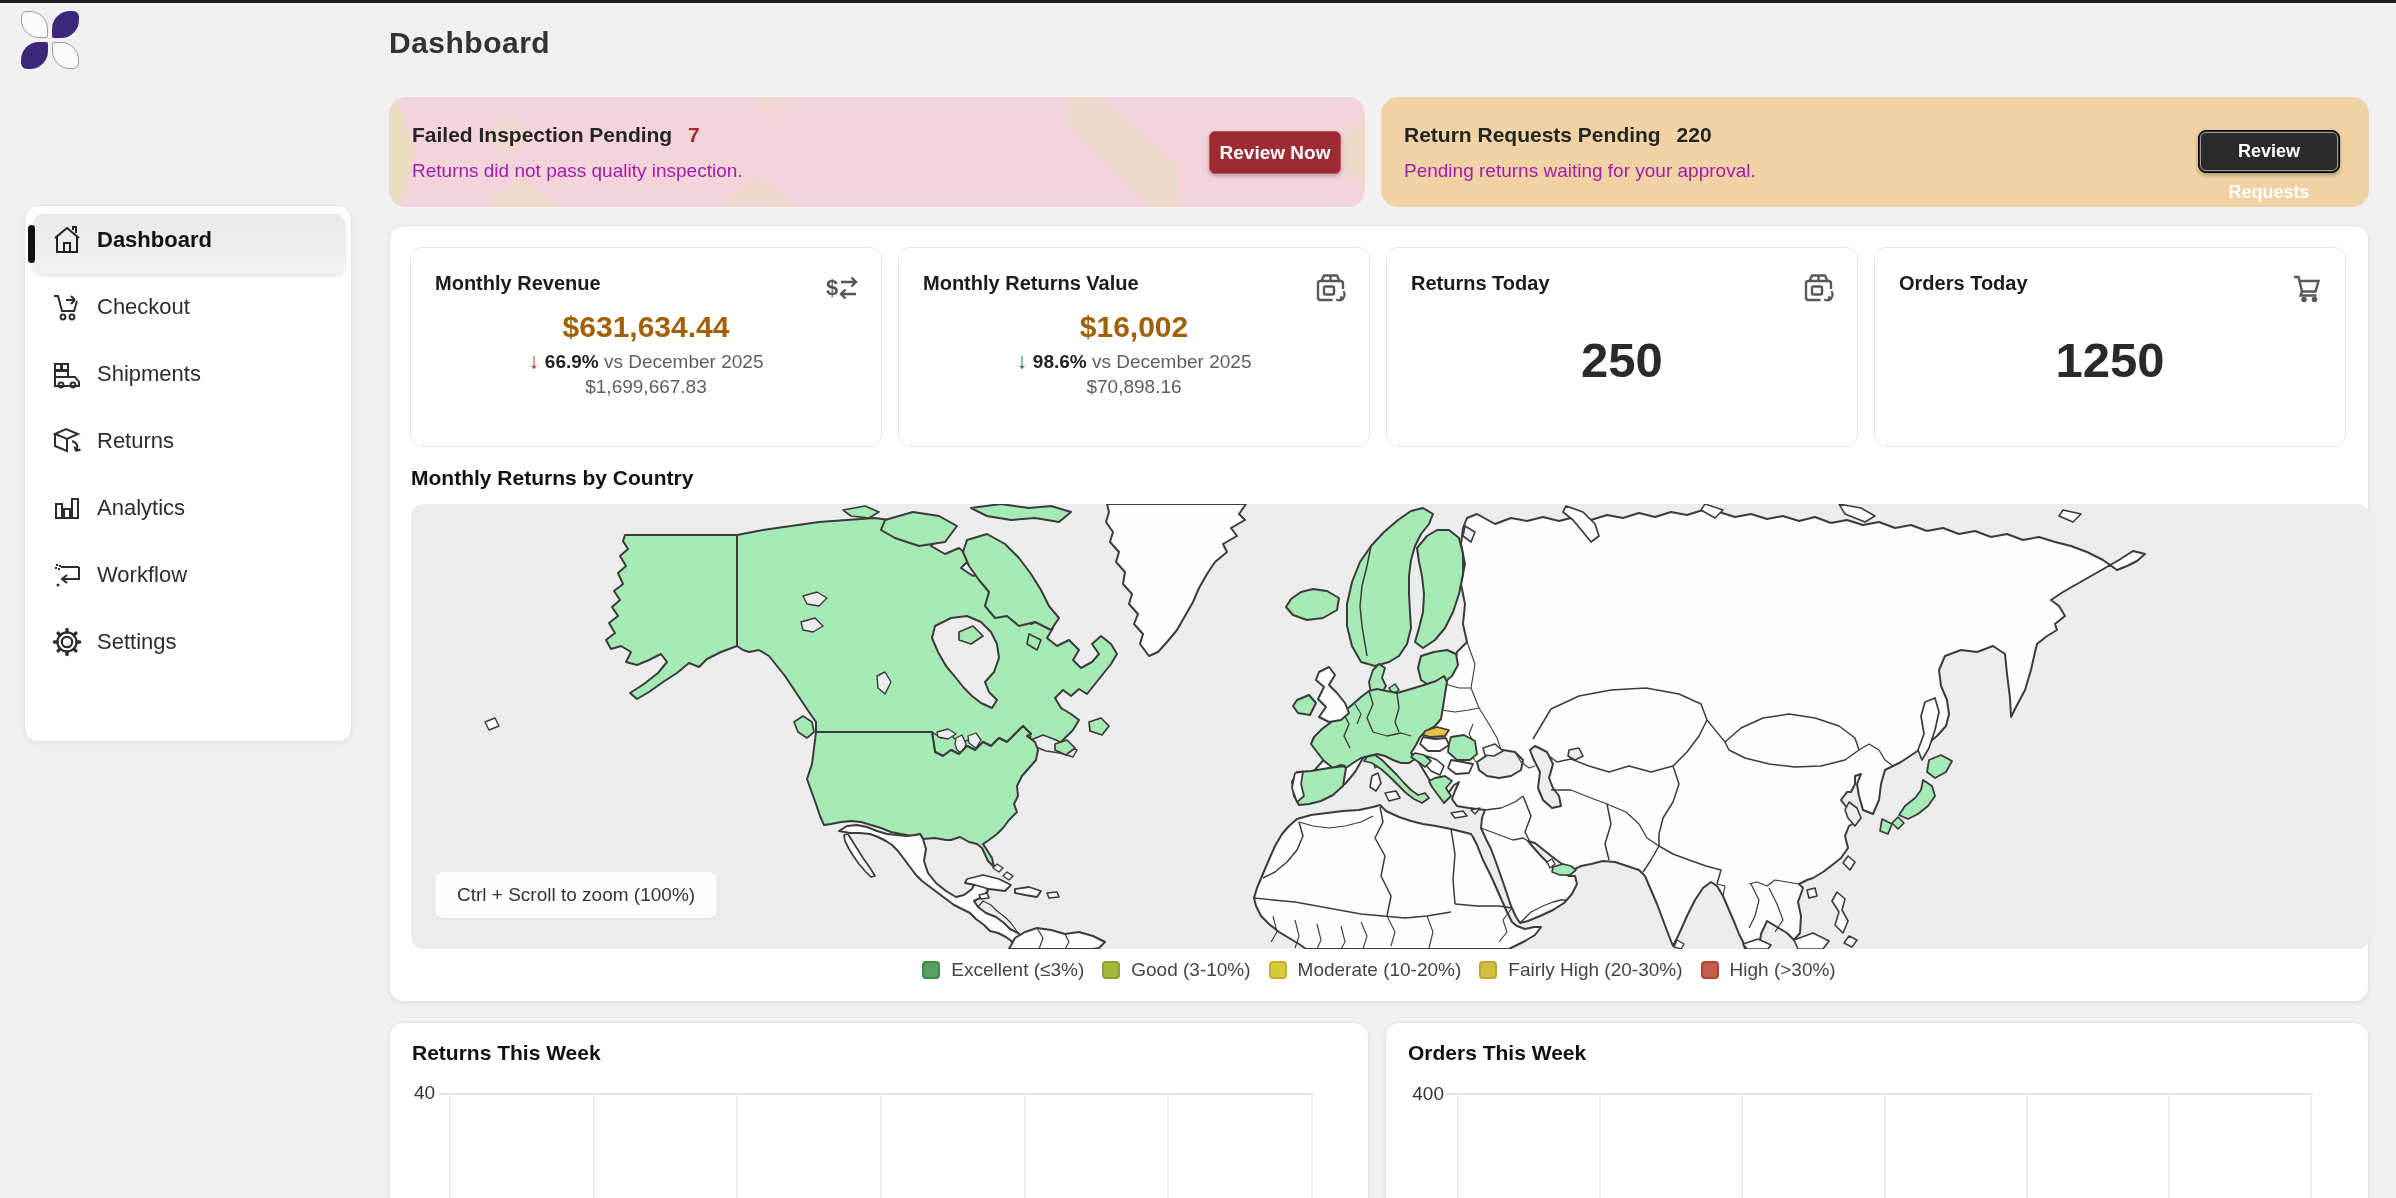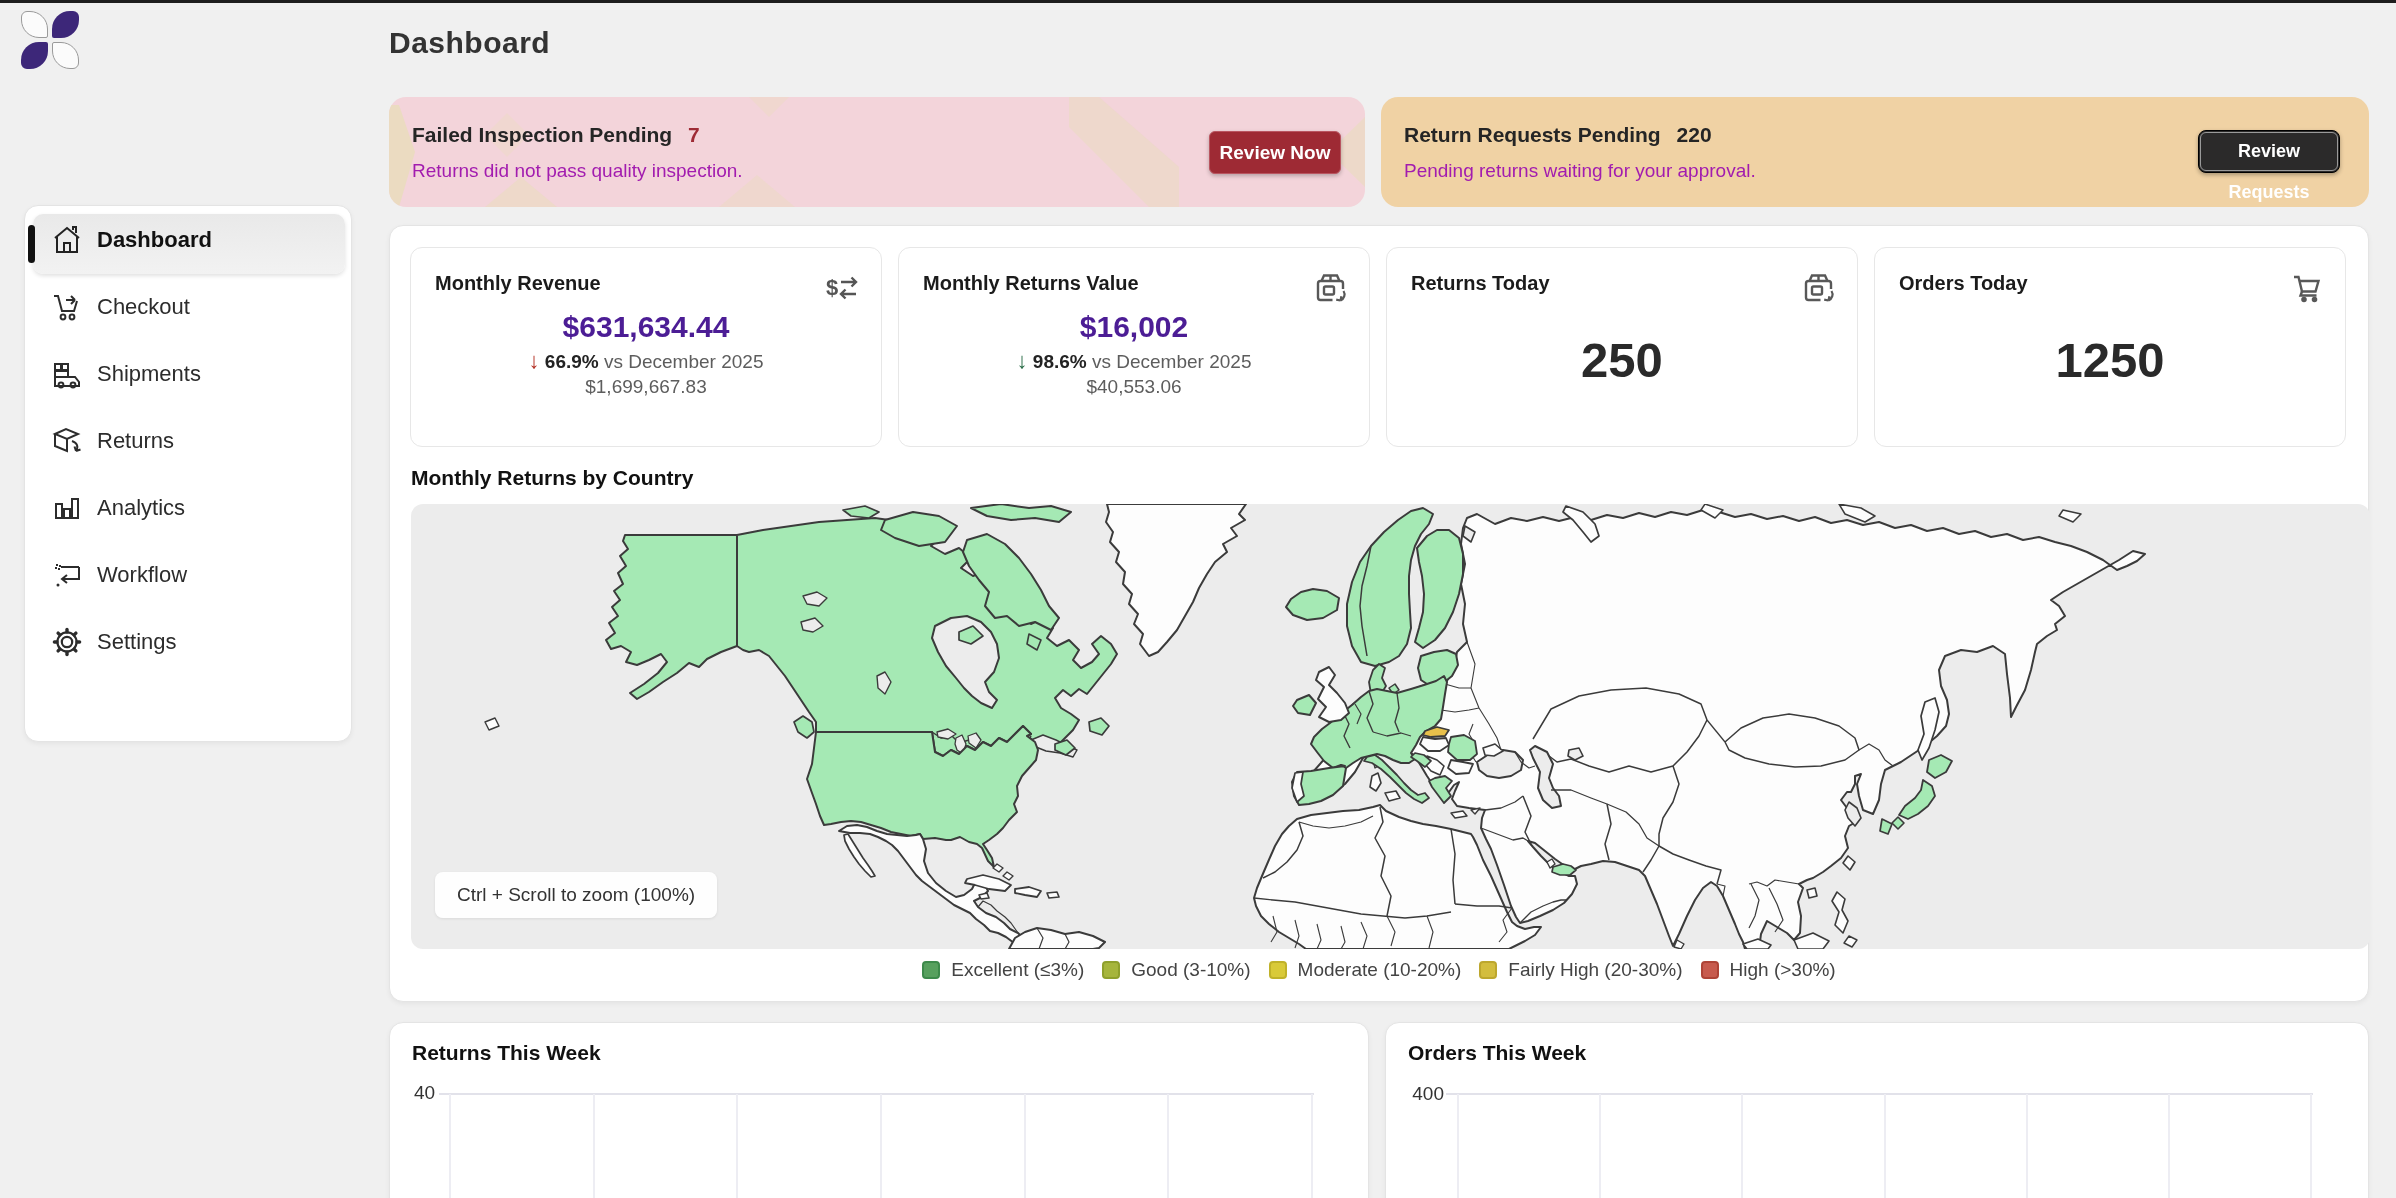--- a/index.html
+++ b/index.html
@@ -28,21 +28,21 @@
   .nav-item .lbl { position:absolute; left:72px; font-size:22px; }
   .nav-active { position:absolute; left:8px; top:8px; width:312px; height:60px; border-radius:10px;
      background:linear-gradient(180deg,#e9e9e9, #f2f2f2); box-shadow:0 2px 4px rgba(0,0,0,.12); }
   .nav-bar { position:absolute; left:-5px; top:11px; width:7px; height:38px; background:#111; border-radius:4px; }
 
   
   .maincard { position:absolute; left:389px; top:225px; width:1980px; height:777px; }
   .stat { position:absolute; top:21px; width:472px; height:200px; background:#fff; border:1px solid #e7e7e7; border-radius:12px; }
   .stat .st-title { position:absolute; left:24px; top:24px; font-size:20px; font-weight:bold; color:#1b1b1b; }
   .stat .st-ico { position:absolute; right:20px; top:22px; width:36px; height:36px; color:#3e3e3e; }
-  .stat .st-value { position:absolute; left:0; right:0; top:62px; text-align:center; font-size:30px; font-weight:bold; color:#4c1d95; }
+  .stat .st-value { position:absolute; left:0; right:0; top:62px; text-align:center; font-size:30px; font-weight:bold; color:#a16207; }
   .stat .st-cmp { position:absolute; left:0; right:0; top:100px; text-align:center; font-size:19px; color:#5d5d5d; }
   .stat .st-cmp b { color:#232323; }
   .stat .st-prev { position:absolute; left:0; right:0; top:128px; text-align:center; font-size:19px; color:#5d5d5d; }
   .stat .st-big { position:absolute; left:0; right:0; top:84px; text-align:center; font-size:49px; font-weight:bold; color:#2a2a2a; }
   .arrow-down { font-weight:bold; font-size:22px; }
 
   .map-title { position:absolute; left:21px; top:240px; font-size:21px; font-weight:bold; color:#111; }
   .map-box { position:absolute; left:21px; top:278px; width:1959px; height:445px; background:#ececec; border-radius:12px; overflow:hidden; }
   .zoom-pill { position:absolute; left:24px; top:368px; height:46px; background:rgba(255,255,255,.92); border-radius:8px; font-size:19px; color:#333; line-height:46px; padding:0 22px; box-shadow:0 1px 3px rgba(0,0,0,.08); }
 
@@ -178,21 +178,21 @@
     <div class="stat" style="left:508px">
       <div class="st-title">Monthly Returns Value</div>
       <svg class="st-ico" viewBox="0 0 36 36" fill="none" stroke="#585858" stroke-width="2.4">
         <path d="M8.5 11 L11 5.5 h13 L26.5 11 M7.5 11 h20 a2.5 2.5 0 0 1 2.5 2.5 v5.5 M7.5 11 a2.5 2.5 0 0 0 -2.5 2.5 v14 a2.5 2.5 0 0 0 2.5 2.5 h12"></path>
         <line x1="17.5" y1="5.5" x2="17.5" y2="11"></line>
         <rect x="11" y="16.5" width="10" height="8" rx="1.5"></rect>
         <path d="M30.5 21 a6.5 6.5 0 0 1 -3 9.5 m0 0 l0.9 -4.3 m-0.9 4.3 l-4.3 -0.9" stroke-width="2.2"></path>
       </svg>
       <div class="st-value">$16,002</div>
       <div class="st-cmp"><span class="arrow-down" style="color:#2c6e49">↓</span> <b>98.6%</b> vs December 2025</div>
-      <div class="st-prev">$40,553.06</div>
+      <div class="st-prev">$70,898.16</div>
     </div>
     <div class="stat" style="left:996px">
       <div class="st-title">Returns Today</div>
       <svg class="st-ico" viewBox="0 0 36 36" fill="none" stroke="#585858" stroke-width="2.4">
         <path d="M8.5 11 L11 5.5 h13 L26.5 11 M7.5 11 h20 a2.5 2.5 0 0 1 2.5 2.5 v5.5 M7.5 11 a2.5 2.5 0 0 0 -2.5 2.5 v14 a2.5 2.5 0 0 0 2.5 2.5 h12"></path>
         <line x1="17.5" y1="5.5" x2="17.5" y2="11"></line>
         <rect x="11" y="16.5" width="10" height="8" rx="1.5"></rect>
         <path d="M30.5 21 a6.5 6.5 0 0 1 -3 9.5 m0 0 l0.9 -4.3 m-0.9 4.3 l-4.3 -0.9" stroke-width="2.2"></path>
       </svg>
       <div class="st-big">250</div>

